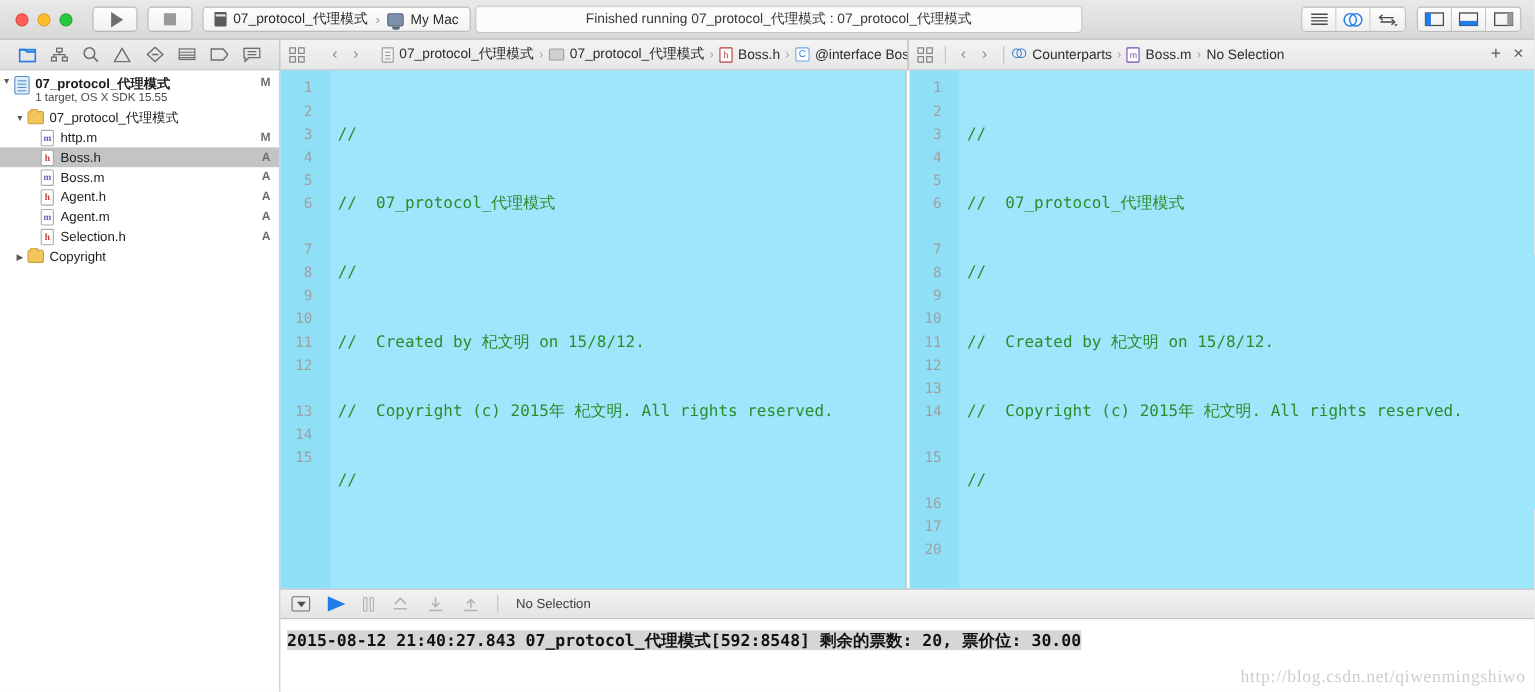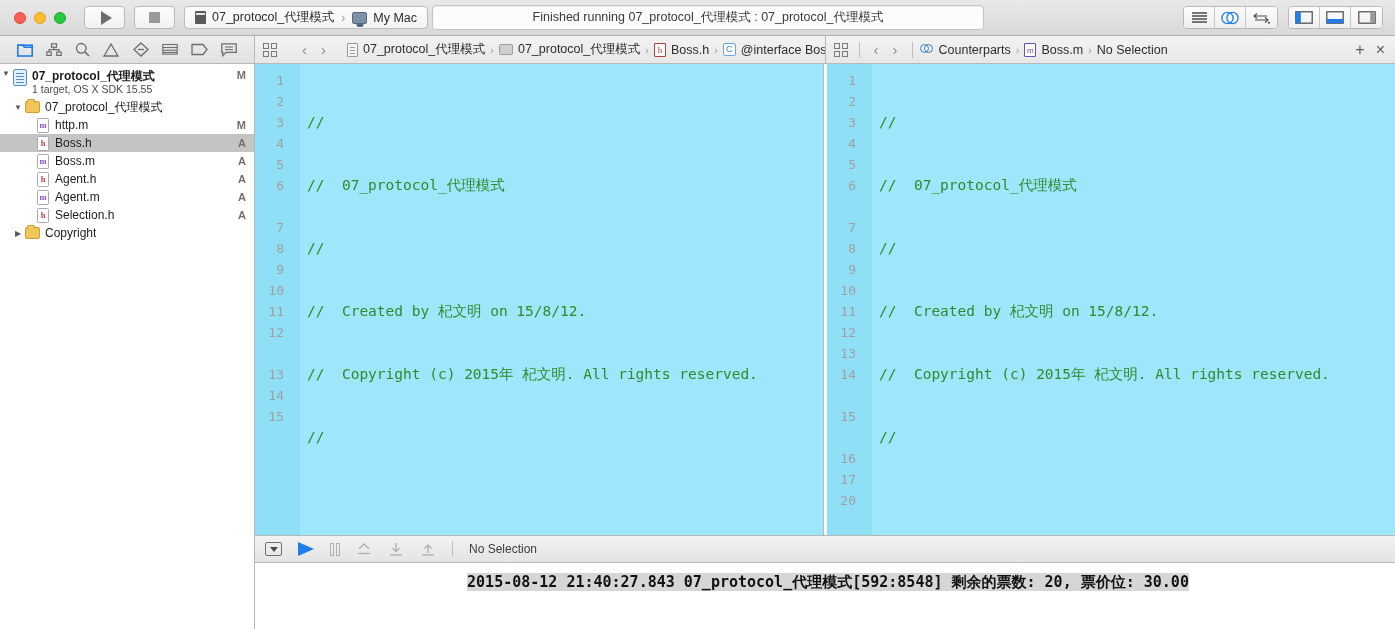--- a/index.html
+++ b/index.html
@@ -156,21 +156,21 @@
   }
   .dbg-box{width:17px;height:14px;border:1px solid #6e6e6e;border-radius:2px;display:flex;align-items:center;justify-content:center;}
   .dbg-tri{width:0;height:0;border-left:4px solid transparent;border-right:4px solid transparent;border-top:5px solid #4a4a4a;}
   .dbg-flag{width:0;height:0;border-top:7px solid transparent;border-bottom:7px solid transparent;border-left:16px solid #1f7ce8;}
   .dbg-pause{display:flex;gap:2px;}
   .dbg-pause i{width:4px;height:13px;border:1px solid #b0b0b0;display:block;}
   .dbg-sep{width:1px;height:16px;background:#c0c0c0;}
 
   
   .console{
-    flex:0 0 66px;background:#ffffff;position:relative;overflow:hidden;padding:8px 0 0 6px;text-align:center;
+    flex:0 0 66px;background:#ffffff;position:relative;overflow:hidden;padding:8px 0 0 6px;
   }
   .console-line{
     font-family:"DejaVu Sans Mono","Liberation Mono",monospace;
     font-size:15px;font-weight:bold;color:#121212;
     background:#d6d6d6;display:inline;line-height:22px;
   }
   .watermark{
     position:absolute;right:8px;bottom:4px;
     font-family:"Liberation Serif","DejaVu Serif",serif;
     font-size:16px;color:#cdcdcd;letter-spacing:0.6px;
@@ -546,17 +546,18 @@
           <line x1="8" y1="3" x2="8" y2="11" stroke="#b2b2b2" stroke-width="1.4"></line>
           <path d="M4.5 6.5 L8 3 L11.5 6.5" fill="none" stroke="#b2b2b2" stroke-width="1.4"></path>
           <line x1="2" y1="13" x2="14" y2="13" stroke="#b2b2b2" stroke-width="1.4"></line>
         </svg>
         <span class="dbg-sep"></span>
         <span>No Selection</span>
       </div>
 
       <div class="console">
         <span class="console-line">2015-08-12 21:40:27.843 07_protocol_代理模式[592:8548] 剩余的票数: 20, 票价位: 30.00</span>
+        <span class="watermark">http://blog.csdn.net/qiwenmingshiwo</span>
         <span class="vscroll"></span>
       </div>
     </div>
   </div>
 </div>
 
 </body></html>

